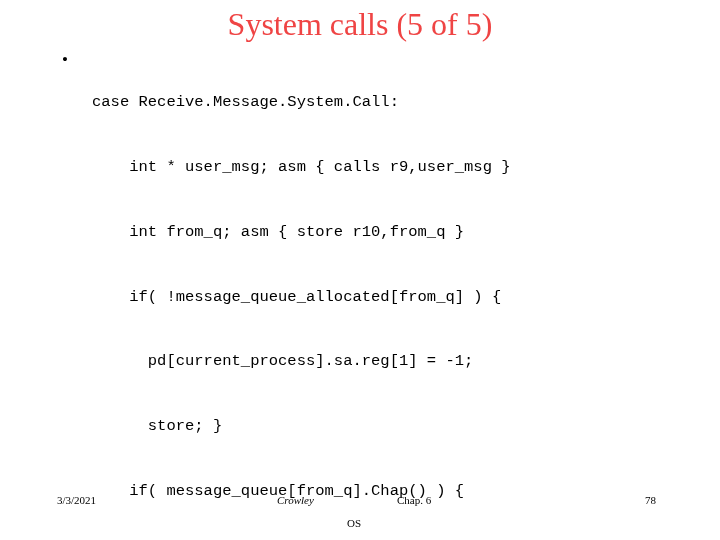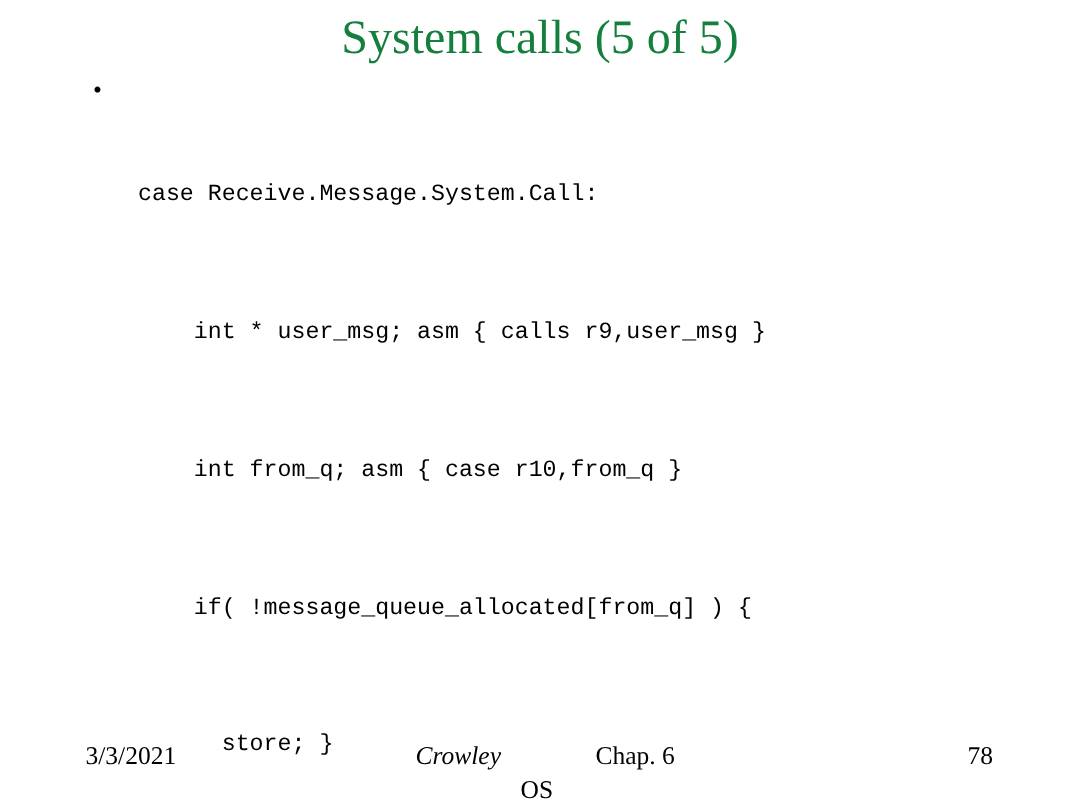--- a/index.html
+++ b/index.html
@@ -24,21 +24,21 @@
   }
   .slide-title {
     position: absolute;
     left: 0;
     top: 4px;
     width: 720px;
     text-align: center;
     font-family: "Liberation Serif", serif;
     font-size: 32px;
     line-height: 40px;
-    color: #15803d;
+    color: #ef4444;
     font-weight: normal;
     margin: 0;
   }
   .body-block {
     position: absolute;
     left: 48px;
     top: 49px;
     width: 640px;
   }
   .bullet-row {
@@ -56,30 +56,29 @@
   .code-lines {
     margin-left: 44px;
     font-family: "Liberation Mono", monospace;
     font-size: 15.5px;
     line-height: 21.6px;
     white-space: pre;
     letter-spacing: 0px;
   }
   .code-lines div {
     white-space: pre;
-    margin-top: 27px;
   }
   .footer {
     position: absolute;
     left: 0;
     top: 494px;
     width: 720px;
     height: 20px;
     font-family: "Liberation Serif", serif;
-    font-size: 17px;
+    font-size: 11px;
     color: #000000;
   }
   .footer-date {
     position: absolute;
     left: 57px;
     top: 0;
   }
   .footer-c1 {
     position: absolute;
     left: 277px;
@@ -109,22 +108,23 @@
 <div class="slide">
 
   <h1 class="slide-title">System calls (5 of 5)</h1>
 
   <div class="body-block">
     <div class="bullet-row">
       <span class="bullet-marker">•</span>
       <div class="code-lines">
         <div>case Receive.Message.System.Call:</div>
         <div>    int * user_msg; asm { calls r9,user_msg }</div>
-        <div>    int from_q; asm { case r10,from_q }</div>
+        <div>    int from_q; asm { store r10,from_q }</div>
         <div>    if( !message_queue_allocated[from_q] ) {</div>
+        <div>      pd[current_process].sa.reg[1] = -1;</div>
         <div>      store; }</div>
         <div>    if( message_queue[from_q].Chap() ) {</div>
         
         
         
         
         
         
         
         

